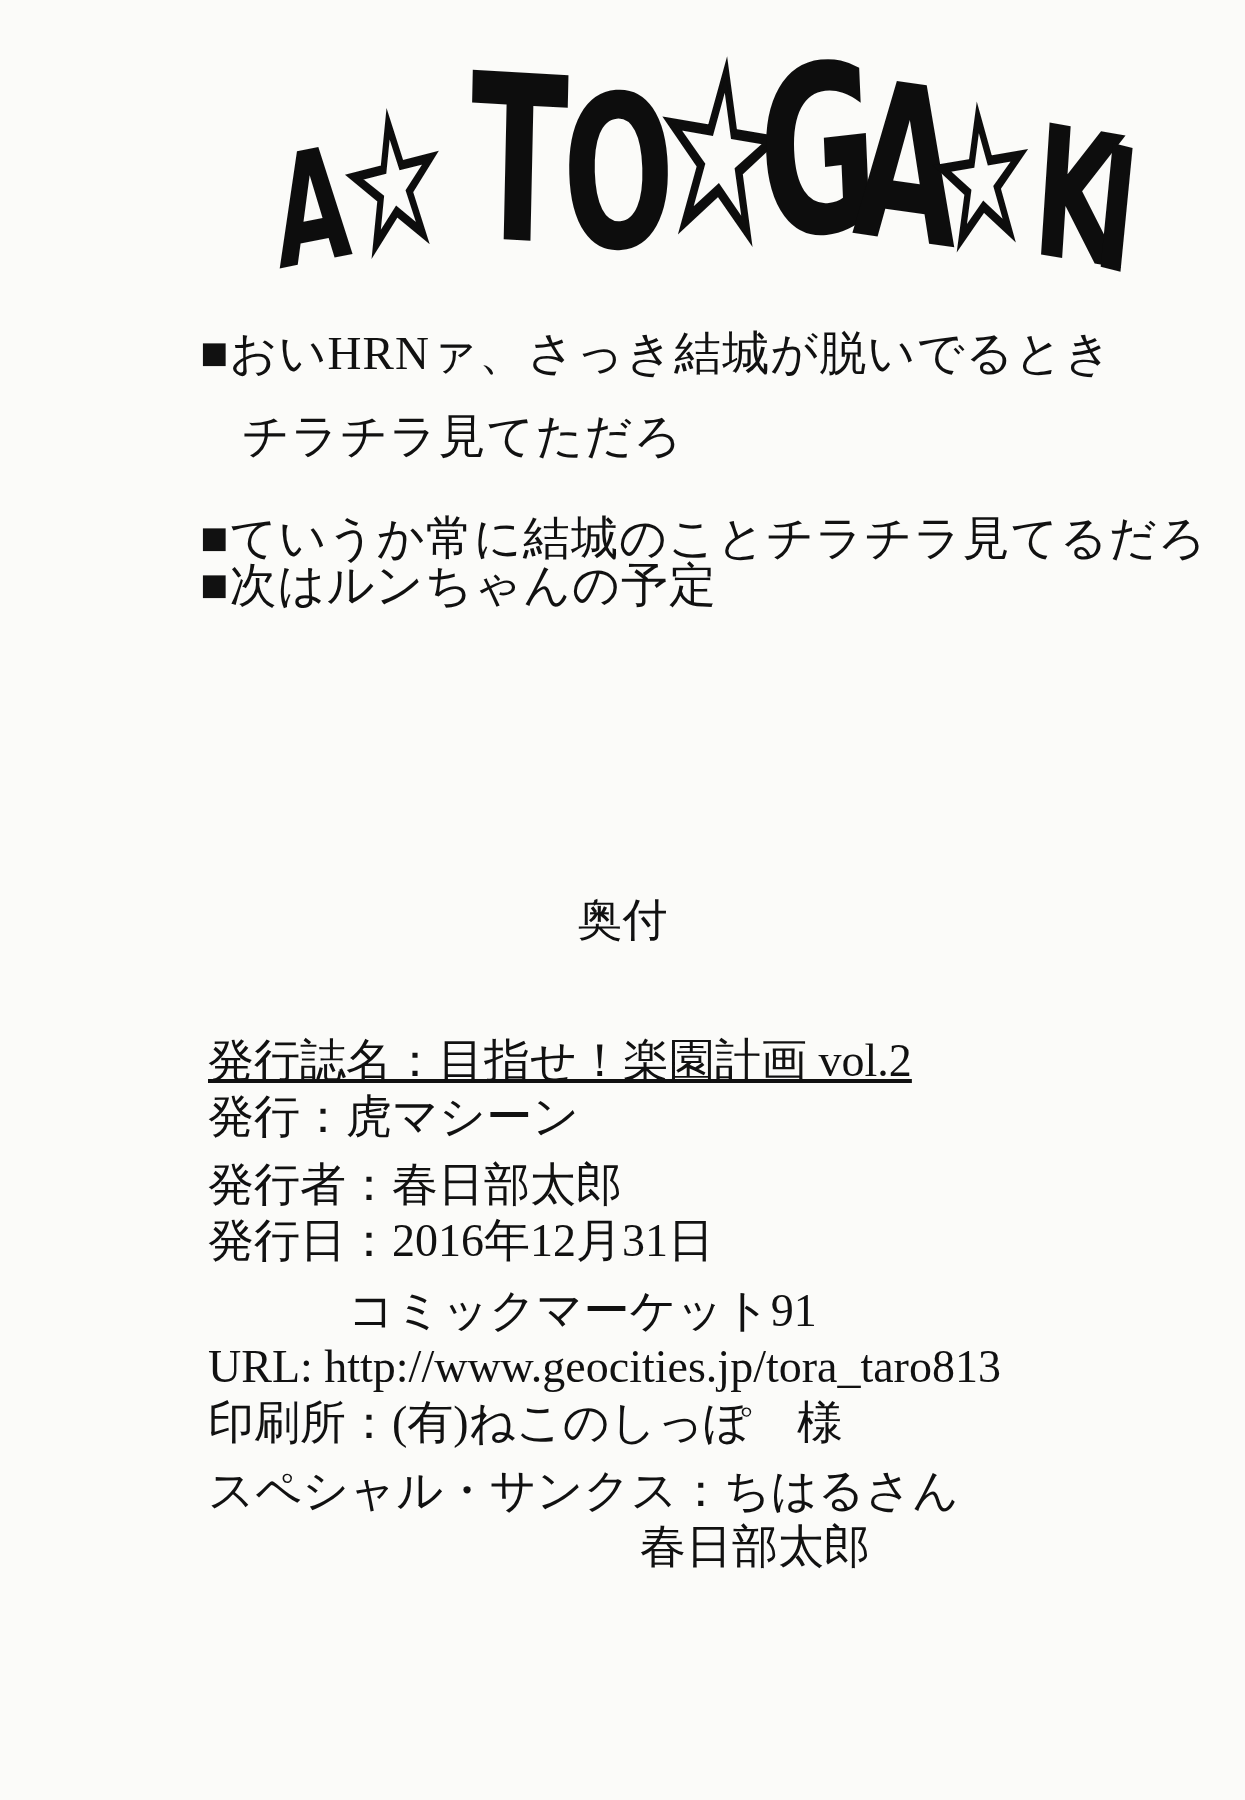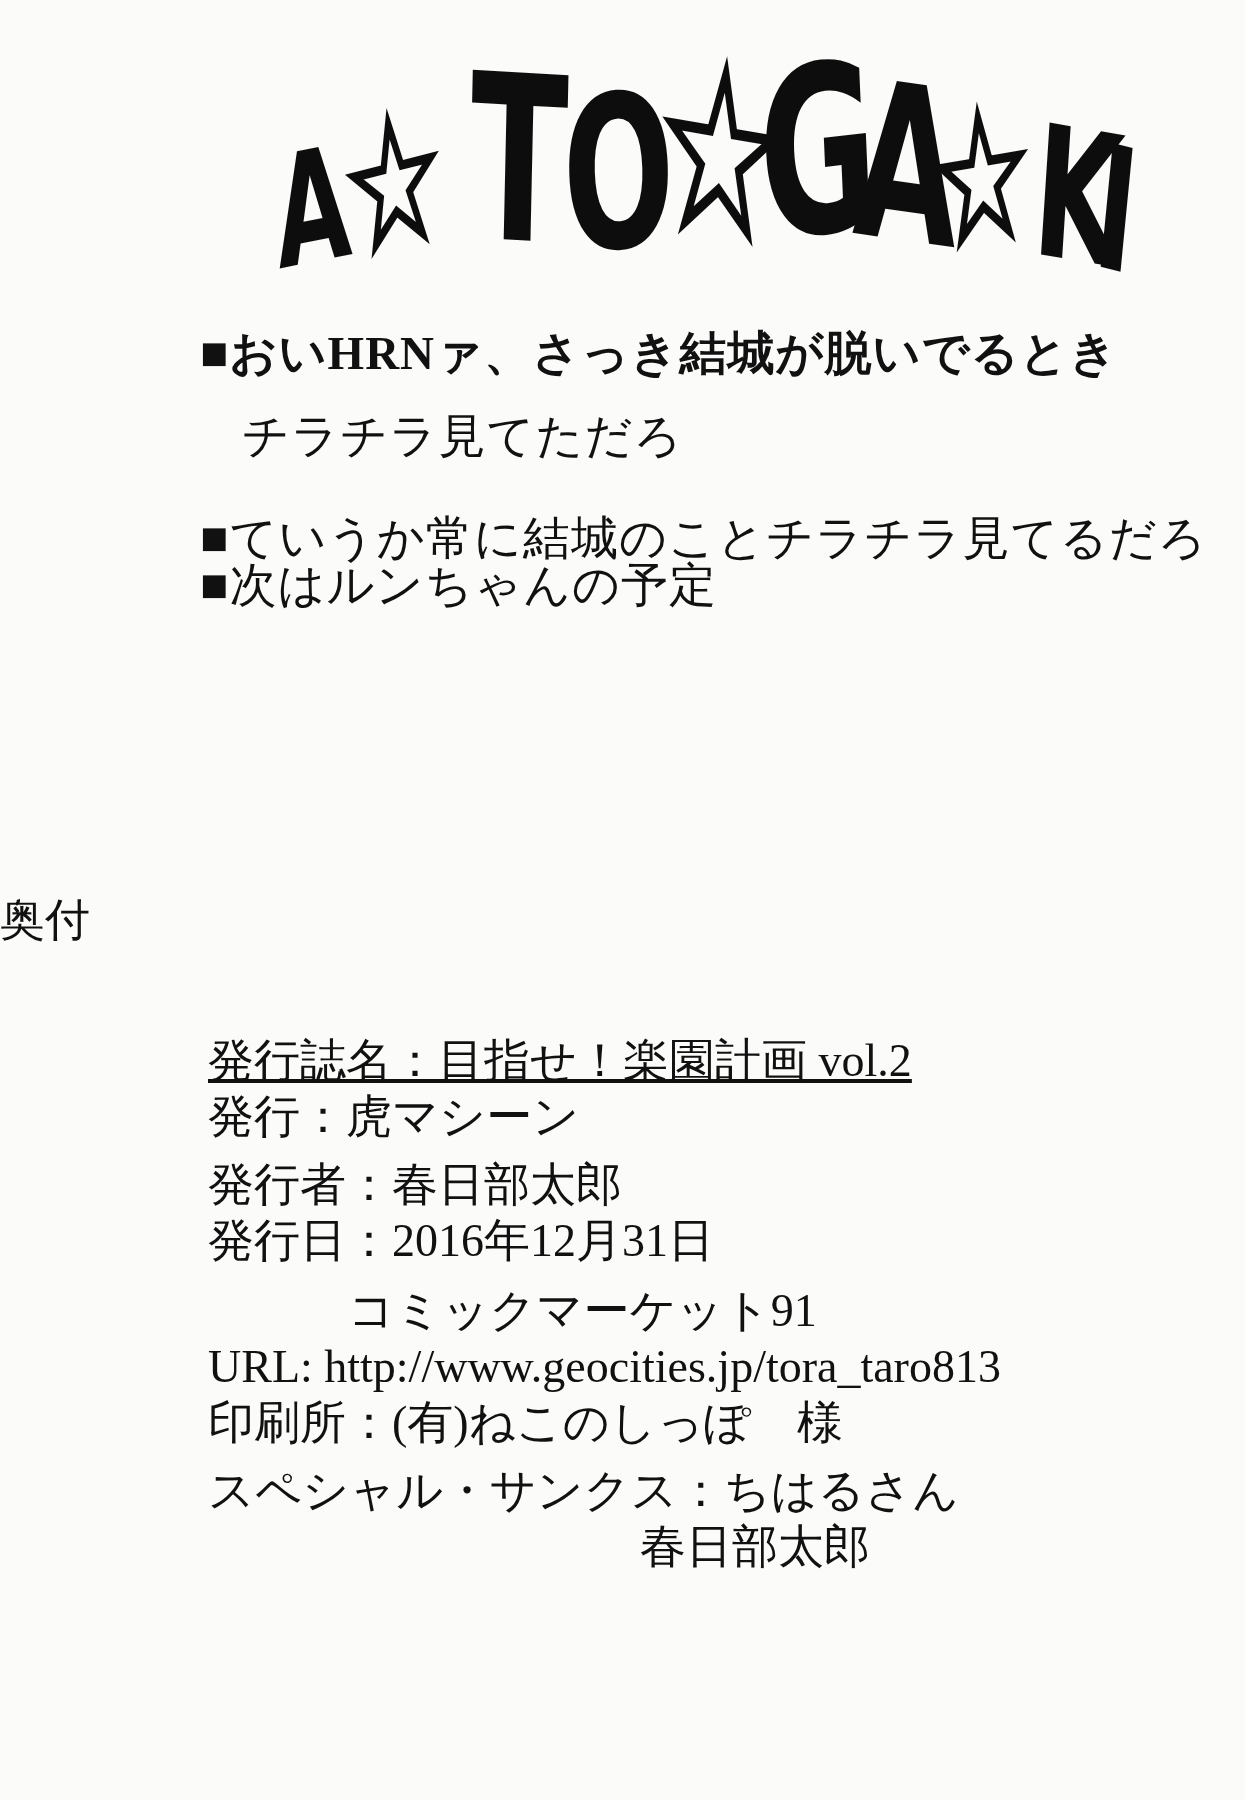--- a/index.html
+++ b/index.html
@@ -45,29 +45,29 @@
   .c9{left:1076px;top:124px;font-size:172px;transform:scaleX(.62) rotate(9deg);}
 
   
   .notes{
     position:absolute;left:200px;top:322px;width:1000px;
     font-size:47px;
     letter-spacing:1px;
     color:#111;
   }
   .note-line{white-space:nowrap;line-height:1.0;}
-  .nl1{margin-top:8px;font-weight:bold;}
+  .nl1{margin-top:8px;}
   .nl2{margin-top:36px;padding-left:42px;}
   .nl3{margin-top:55px;}
   .nl4{}
 
   
   .okuzuke-heading{
     position:absolute;left:0;top:890px;width:100%;
-    text-align:left;
+    text-align:center;
     font-size:45px;
     color:#111;
   }
   .colophon{
     position:absolute;left:208px;top:1022px;width:1000px;
     font-size:46px;
     color:#111;
   }
   .col-line{white-space:nowrap;line-height:1.0;margin-top:22px;}
   .col-line.first{margin-top:16px;text-decoration:underline;}

